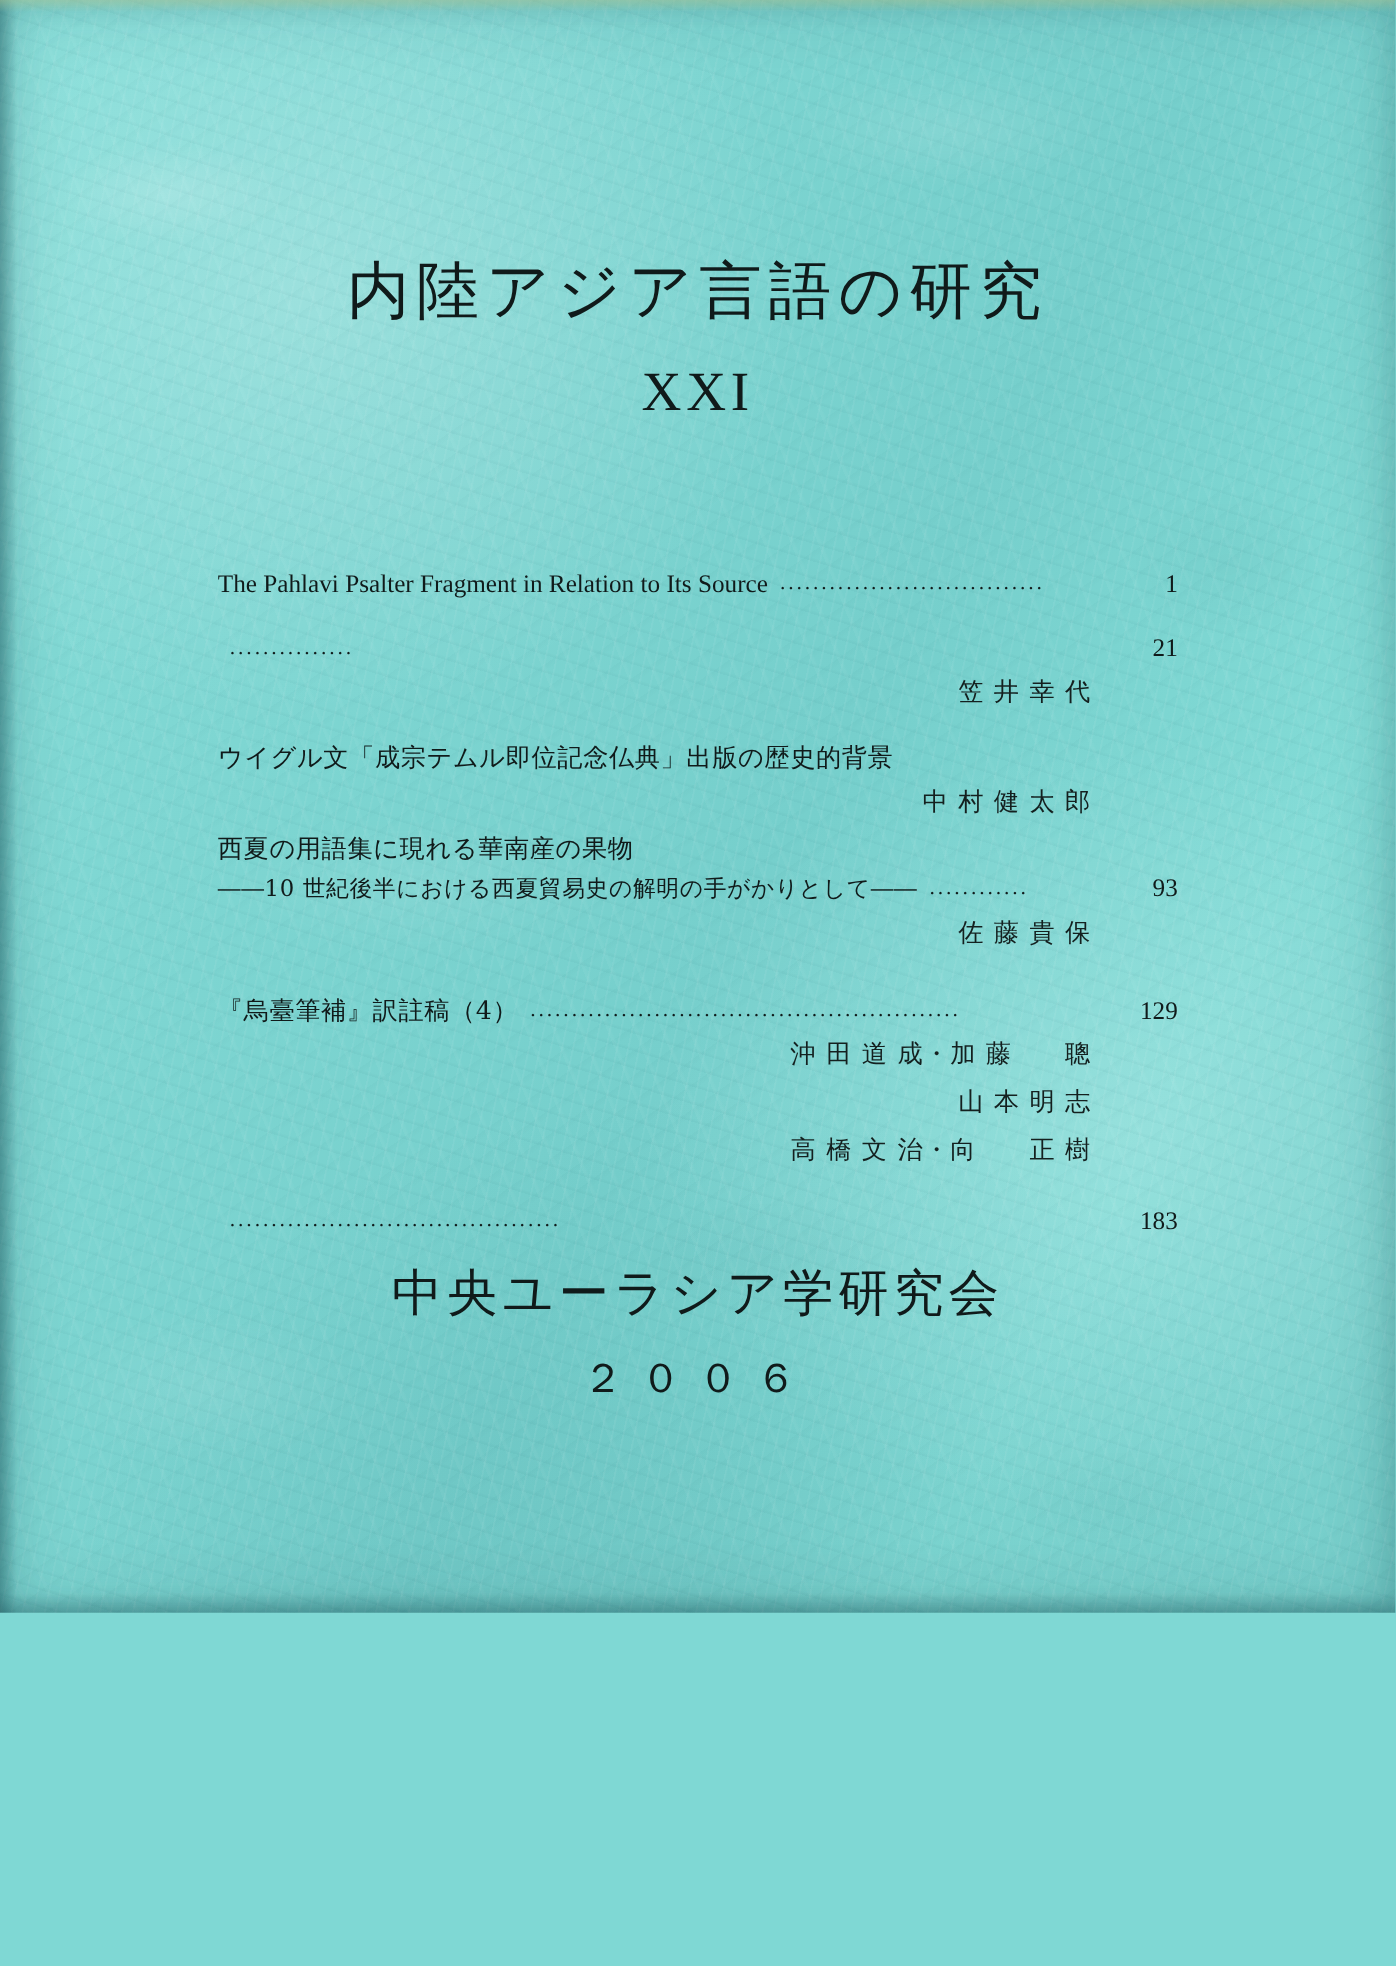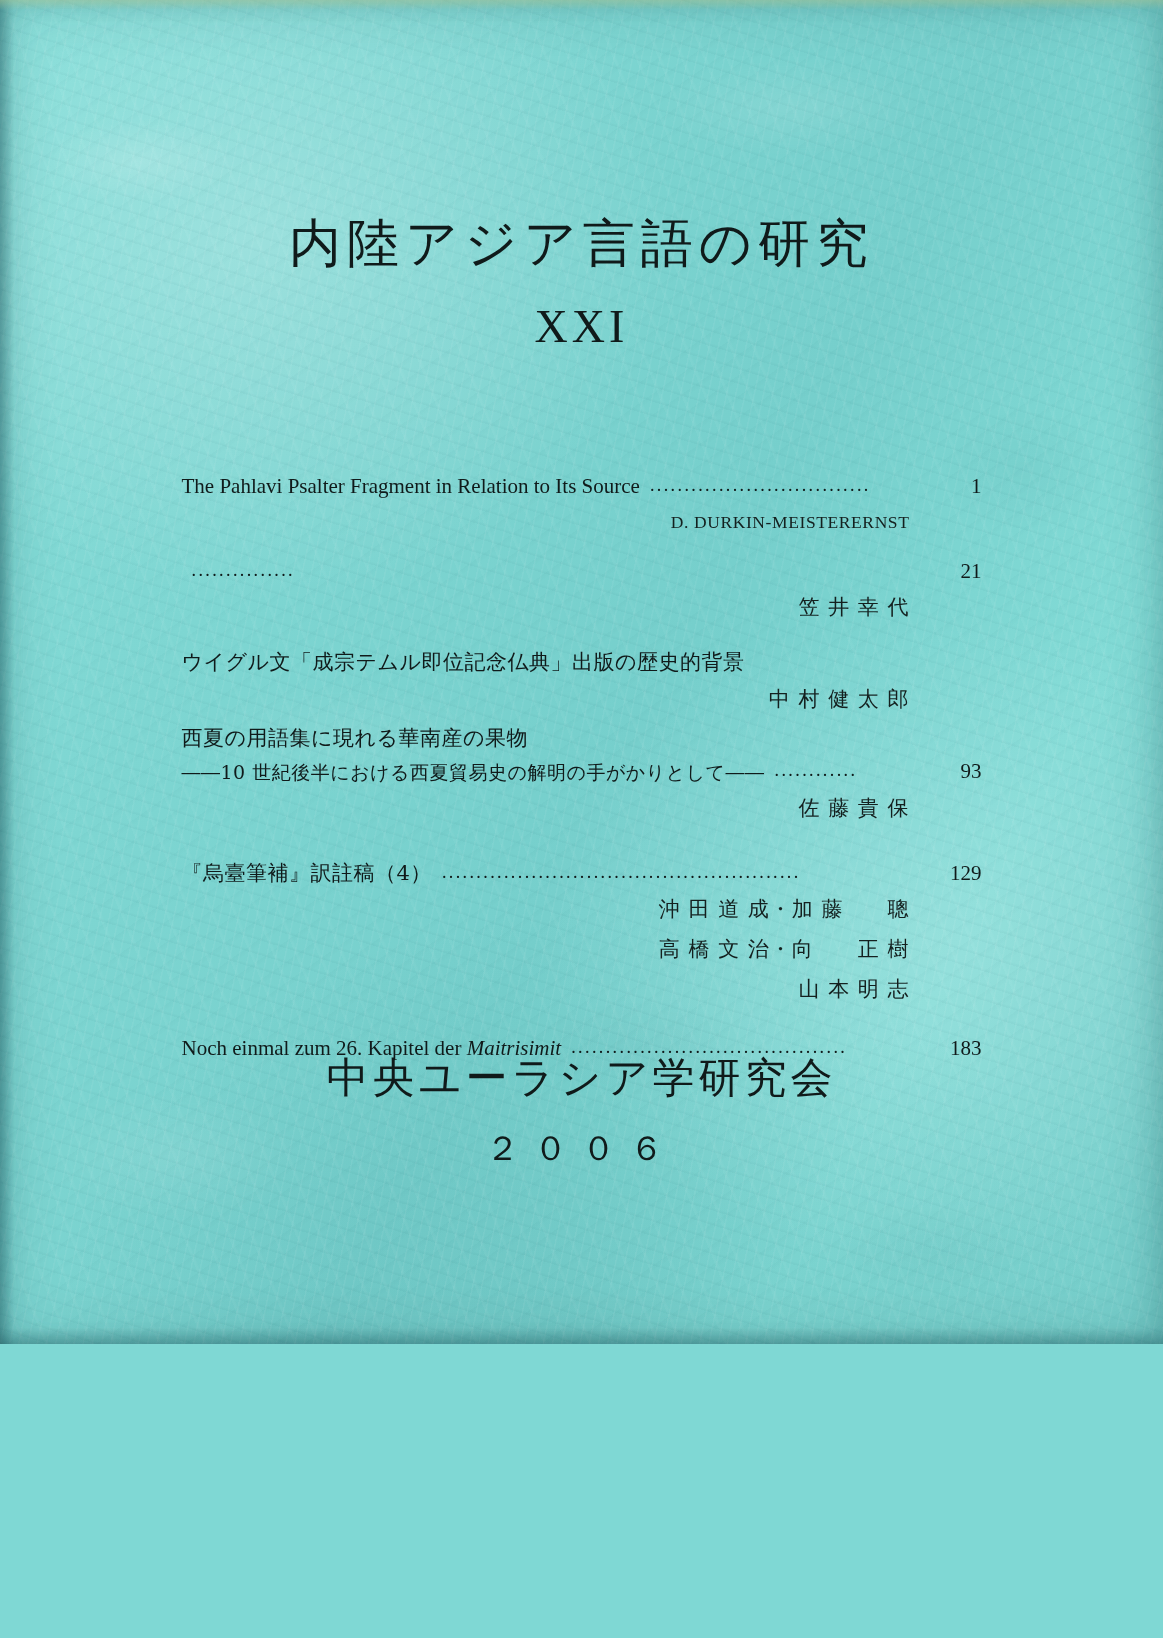--- a/index.html
+++ b/index.html
@@ -242,23 +242,20 @@
     </div>
 
     <div class="toc">
 
       <div class="entry e1">
         <div class="line">
           <span class="ttl en">The Pahlavi Psalter Fragment in Relation to Its Source</span>
           <span class="dots">................................</span>
           <span class="pg">1</span>
         </div>
-        <div class="author sc">
-          <span class="smallcaps">D. DURKIN-MEISTERERNST</span>
-        </div>
       </div>
 
       <div class="entry e2">
         <div class="line">
           <span class="dots">...............</span>
           <span class="pg">21</span>
         </div>
         <div class="author">笠 井 幸 代</div>
       </div>
 
@@ -281,27 +278,26 @@
         <div class="author">佐 藤 貴 保</div>
       </div>
 
       <div class="entry e5">
         <div class="line">
           <span class="ttl jp">『烏臺筆補』訳註稿（4）</span>
           <span class="dots">....................................................</span>
           <span class="pg">129</span>
         </div>
         <div class="author">沖 田 道 成・加 藤　　聰</div>
+        <div class="author-extra">山 本 明 志</div>
         <div class="author-extra">高 橋 文 治・向　　正 樹</div>
-        <div class="author-extra">山 本 明 志</div>
       </div>
 
       <div class="entry e6">
         <div class="line">
-          <span class="ttl en"><span>Noch einmal zum 26. Kapitel der </span><span class="ital">Maitrisimit</span></span>
           <span class="dots">........................................</span>
           <span class="pg">183</span>
         </div>
       </div>
 
     </div>
 
     <div class="publisher-block">
       <div class="publisher">中央ユーラシア学研究会</div>
       <div class="year">２００６</div>

